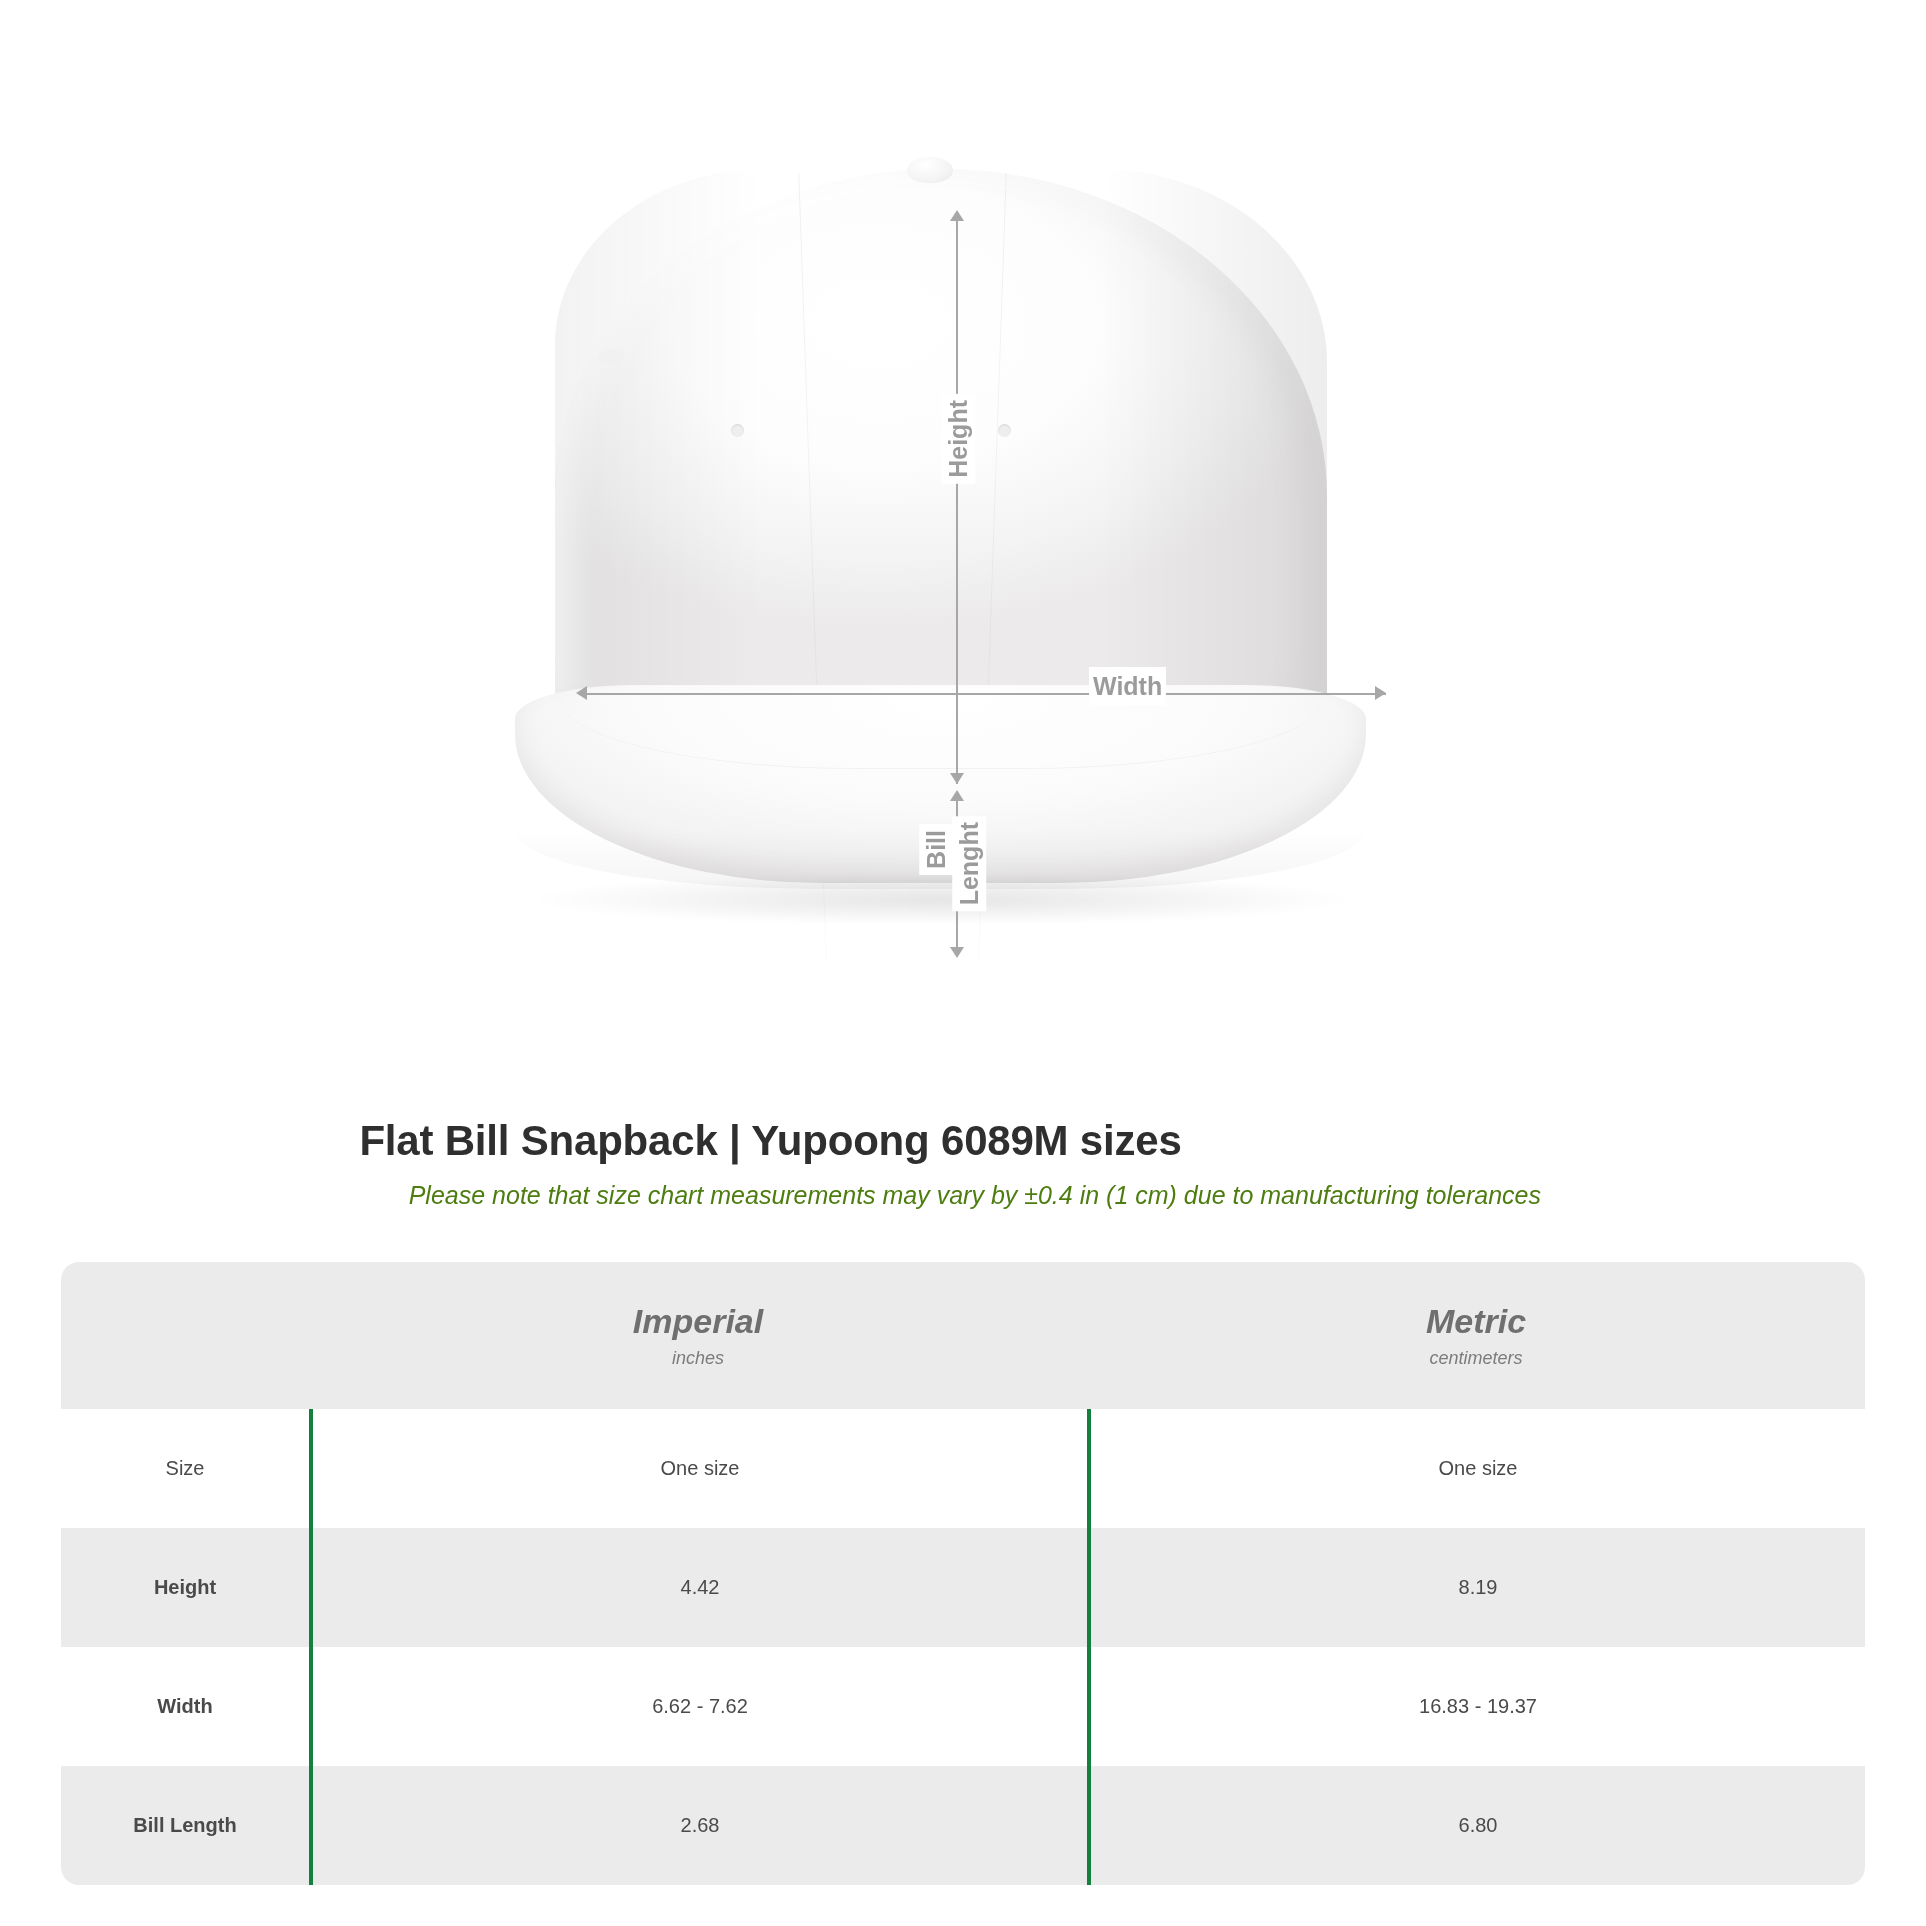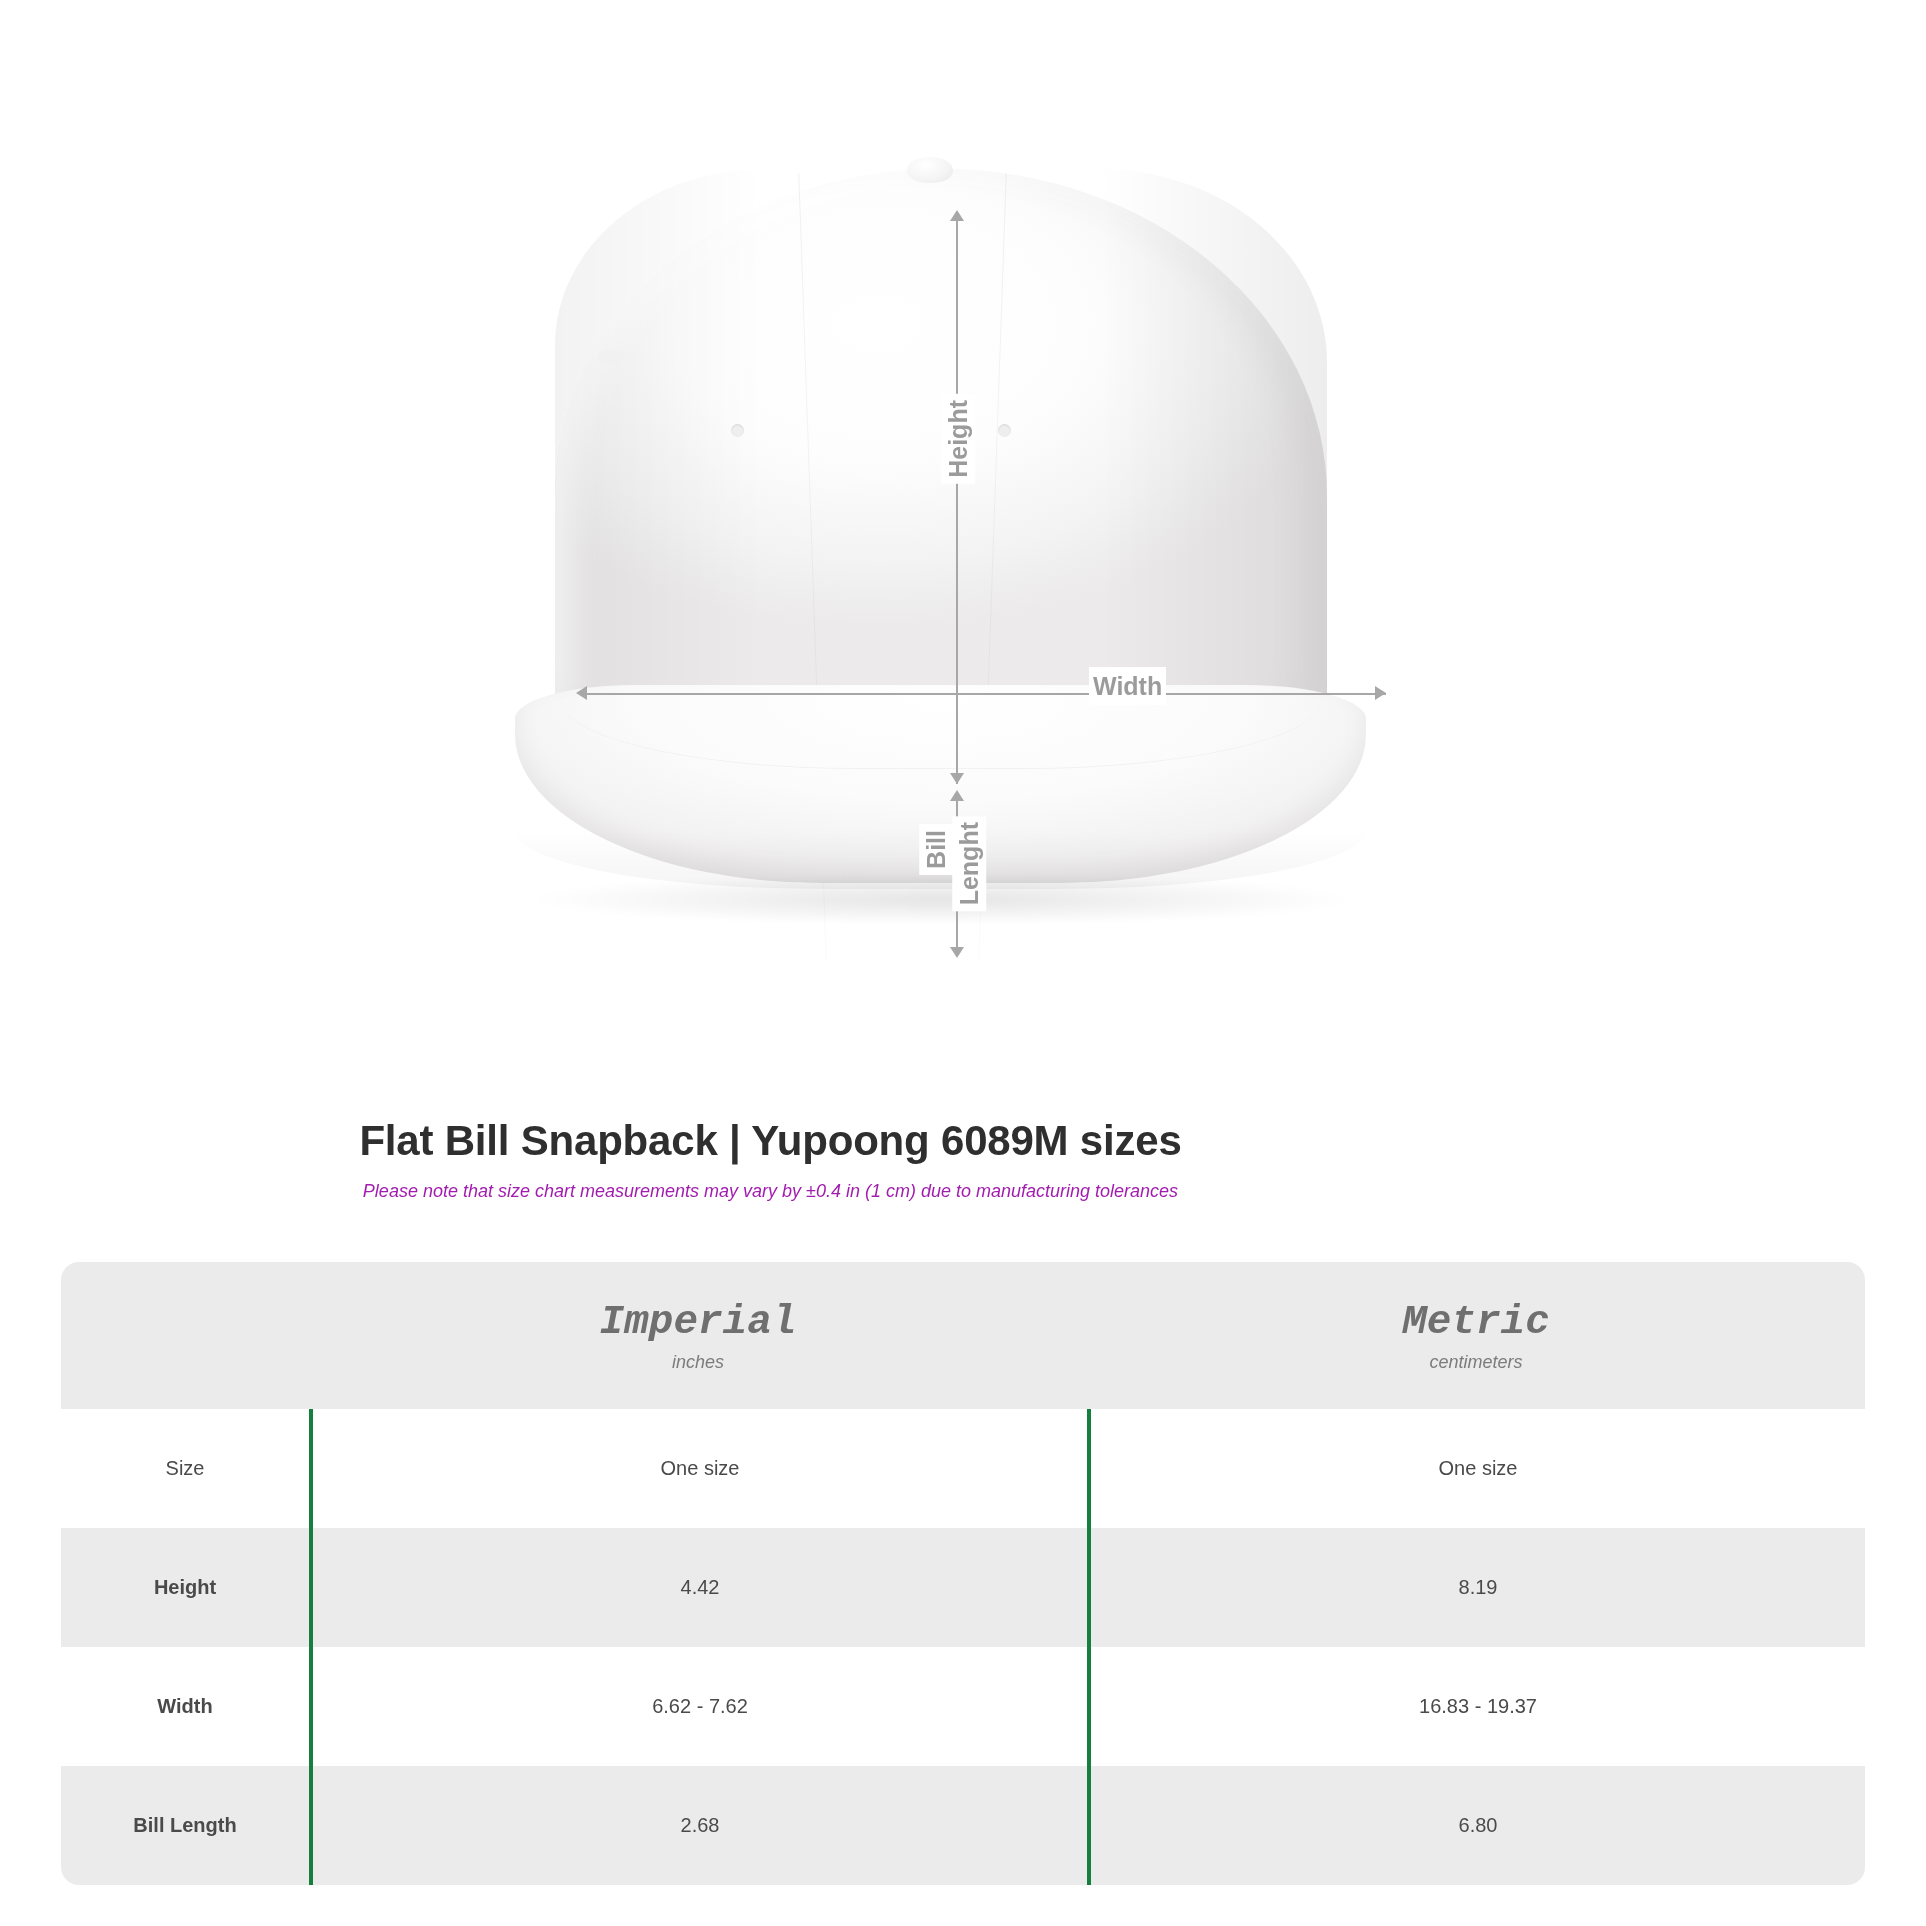--- a/index.html
+++ b/index.html
@@ -196,23 +196,24 @@
   }
   .title {
     font-size: 42px;
     font-weight: bold;
     color: #2f2f2f;
     margin: 0;
     letter-spacing: -0.2px;
   }
   .subtitle {
     margin-top: 16px;
-    font-size: 18px;
+    font-size: 25px;
     font-style: italic;
-    color: #a21caf;
+    color: #4d7c0f;
+    text-align: right;
   }
 
   
   .table-wrap {
     position: absolute;
     left: 61px;
     top: 1262px;
     width: 1804px;
   }
   table.size-table {
@@ -230,25 +231,24 @@
     height: 147px;
     padding: 0;
   }
   .head-row td:first-child {
     border-radius: 18px 0 0 0;
   }
   .head-row td:last-child {
     border-radius: 0 18px 0 0;
   }
   .unit-main {
-    font-size: 41px;
+    font-size: 34px;
     font-weight: bold;
     font-style: italic;
     color: #6f6f6f;
-    font-family: Liberation Mono, monospace;
   }
   .unit-sub {
     font-size: 18px;
     font-style: italic;
     color: #7c7c7c;
     margin-top: 7px;
   }
   .body-row td {
     height: 117px;
     font-size: 20px;

